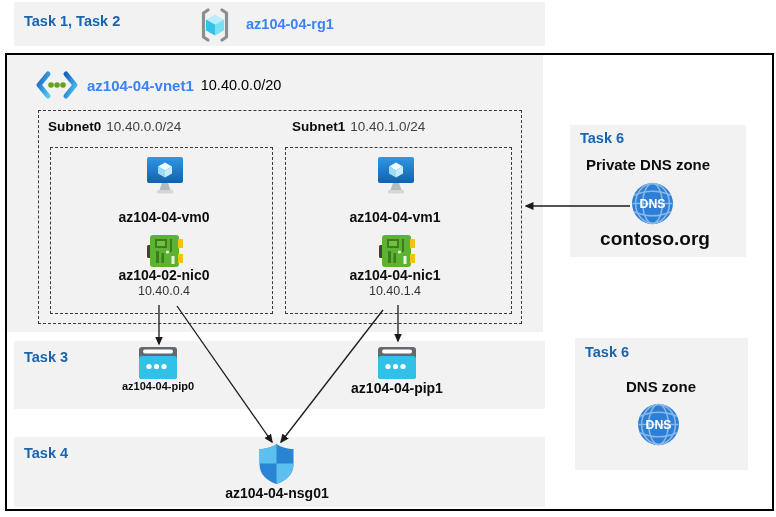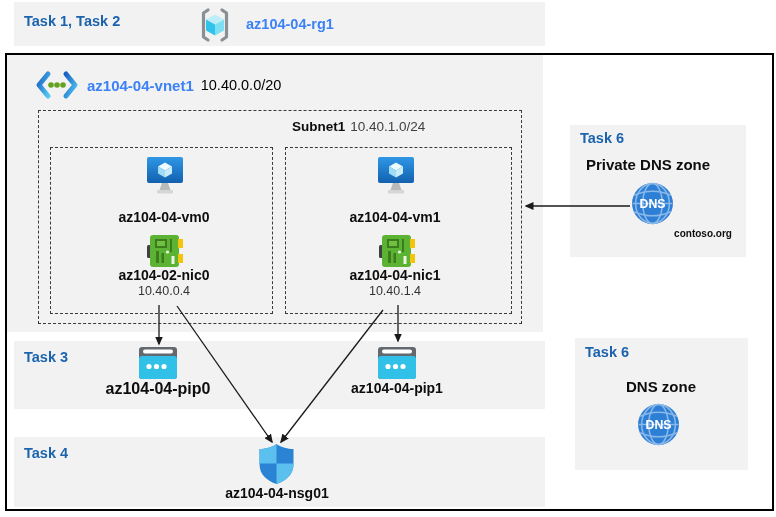--- a/index.html
+++ b/index.html
@@ -61,20 +61,24 @@
         <circle cx="23" cy="15" r="2.8" fill="#64a21f"></circle>
         <circle cx="29" cy="15" r="2.8" fill="#64a21f"></circle>
       </svg>
     </span>
     <span class="big-label" style="font-size:15px;">az104-04-vnet1</span>
     <span class="muted" style="font-size:14.5px;">10.40.0.0/20</span>
   </div>
 
   <div class="abs dashed" style="left:38px;top:110px;width:482px;height:212px;"></div>
 
+  <div class="abs subrow" style="left:48px;top:119px;">
+    <span class="bold-label">Subnet0</span>
+    <span style="color:#404040;">10.40.0.0/24</span>
+  </div>
   <div class="abs dashed" style="left:50px;top:147px;width:221px;height:165px;"></div>
 
   <span class="abs" style="left:146px;top:157px;">
     <svg width="38" height="40" viewBox="0 0 38 40">
       <defs>
         <linearGradient id="vmg" x1="0" y1="0" x2="0" y2="1">
           <stop offset="0" stop-color="#2f97e6"></stop>
             <stop offset="1" stop-color="#1261af"></stop>
         </linearGradient>
       </defs>
@@ -151,36 +155,36 @@
       <g fill="none" stroke="#8ab8e8" stroke-width="1.5">
         <ellipse cx="21" cy="21" rx="9.5" ry="19.5"></ellipse>
         <ellipse cx="21" cy="21" rx="16.5" ry="19.5"></ellipse>
         <path d="M3,13 Q21,5 39,13"></path>
         <path d="M3,29 Q21,37 39,29"></path>
         <line x1="1.5" y1="21" x2="40.5" y2="21"></line>
       </g>
       <text x="21" y="25.5" text-anchor="middle" font-size="12" font-weight="bold" fill="#ffffff" font-family="Liberation Sans, sans-serif">DNS</text>
     </svg>
   </span>
-  <div class="abs bold-label ctr" style="left:655px;top:228px;font-size:10px;margin-left:48px;">contoso.org</div>
+  <div class="abs bold-label ctr" style="left:655px;top:228px;font-size:19px;">contoso.org</div>
 
   <div class="abs band" style="left:14px;top:341px;width:531px;height:68px;"></div>
   <div class="abs task-head" style="left:24px;top:349px;">Task 3</div>
 
   <span class="abs" style="left:139px;top:347px;">
     <svg width="38" height="32" viewBox="0 0 38 32">
       <rect x="0" y="0" width="38" height="32" rx="3" fill="#63696e"></rect>
       <rect x="4" y="2.5" width="30" height="4" rx="2" fill="#ffffff"></rect>
       <rect x="0" y="9" width="38" height="23" rx="3" fill="#30c0e8"></rect>
       <circle cx="10" cy="19.5" r="2.6" fill="#ffffff"></circle>
       <circle cx="17.5" cy="19.5" r="2.6" fill="#ffffff"></circle>
       <circle cx="25" cy="19.5" r="2.6" fill="#ffffff"></circle>
     </svg>
   </span>
-  <div class="abs bold-label ctr" style="left:158px;top:380px;font-size:16px;">az104-04-pip0</div>
+  <div class="abs bold-label ctr" style="left:158px;top:380px;font-size:11px;">az104-04-pip0</div>
 
   <span class="abs" style="left:378px;top:347px;">
     <svg width="38" height="32" viewBox="0 0 38 32">
       <rect x="0" y="0" width="38" height="32" rx="3" fill="#63696e"></rect>
       <rect x="4" y="2.5" width="30" height="4" rx="2" fill="#ffffff"></rect>
       <rect x="0" y="9" width="38" height="23" rx="3" fill="#30c0e8"></rect>
       <circle cx="10" cy="19.5" r="2.6" fill="#ffffff"></circle>
       <circle cx="17.5" cy="19.5" r="2.6" fill="#ffffff"></circle>
       <circle cx="25" cy="19.5" r="2.6" fill="#ffffff"></circle>
     </svg>

